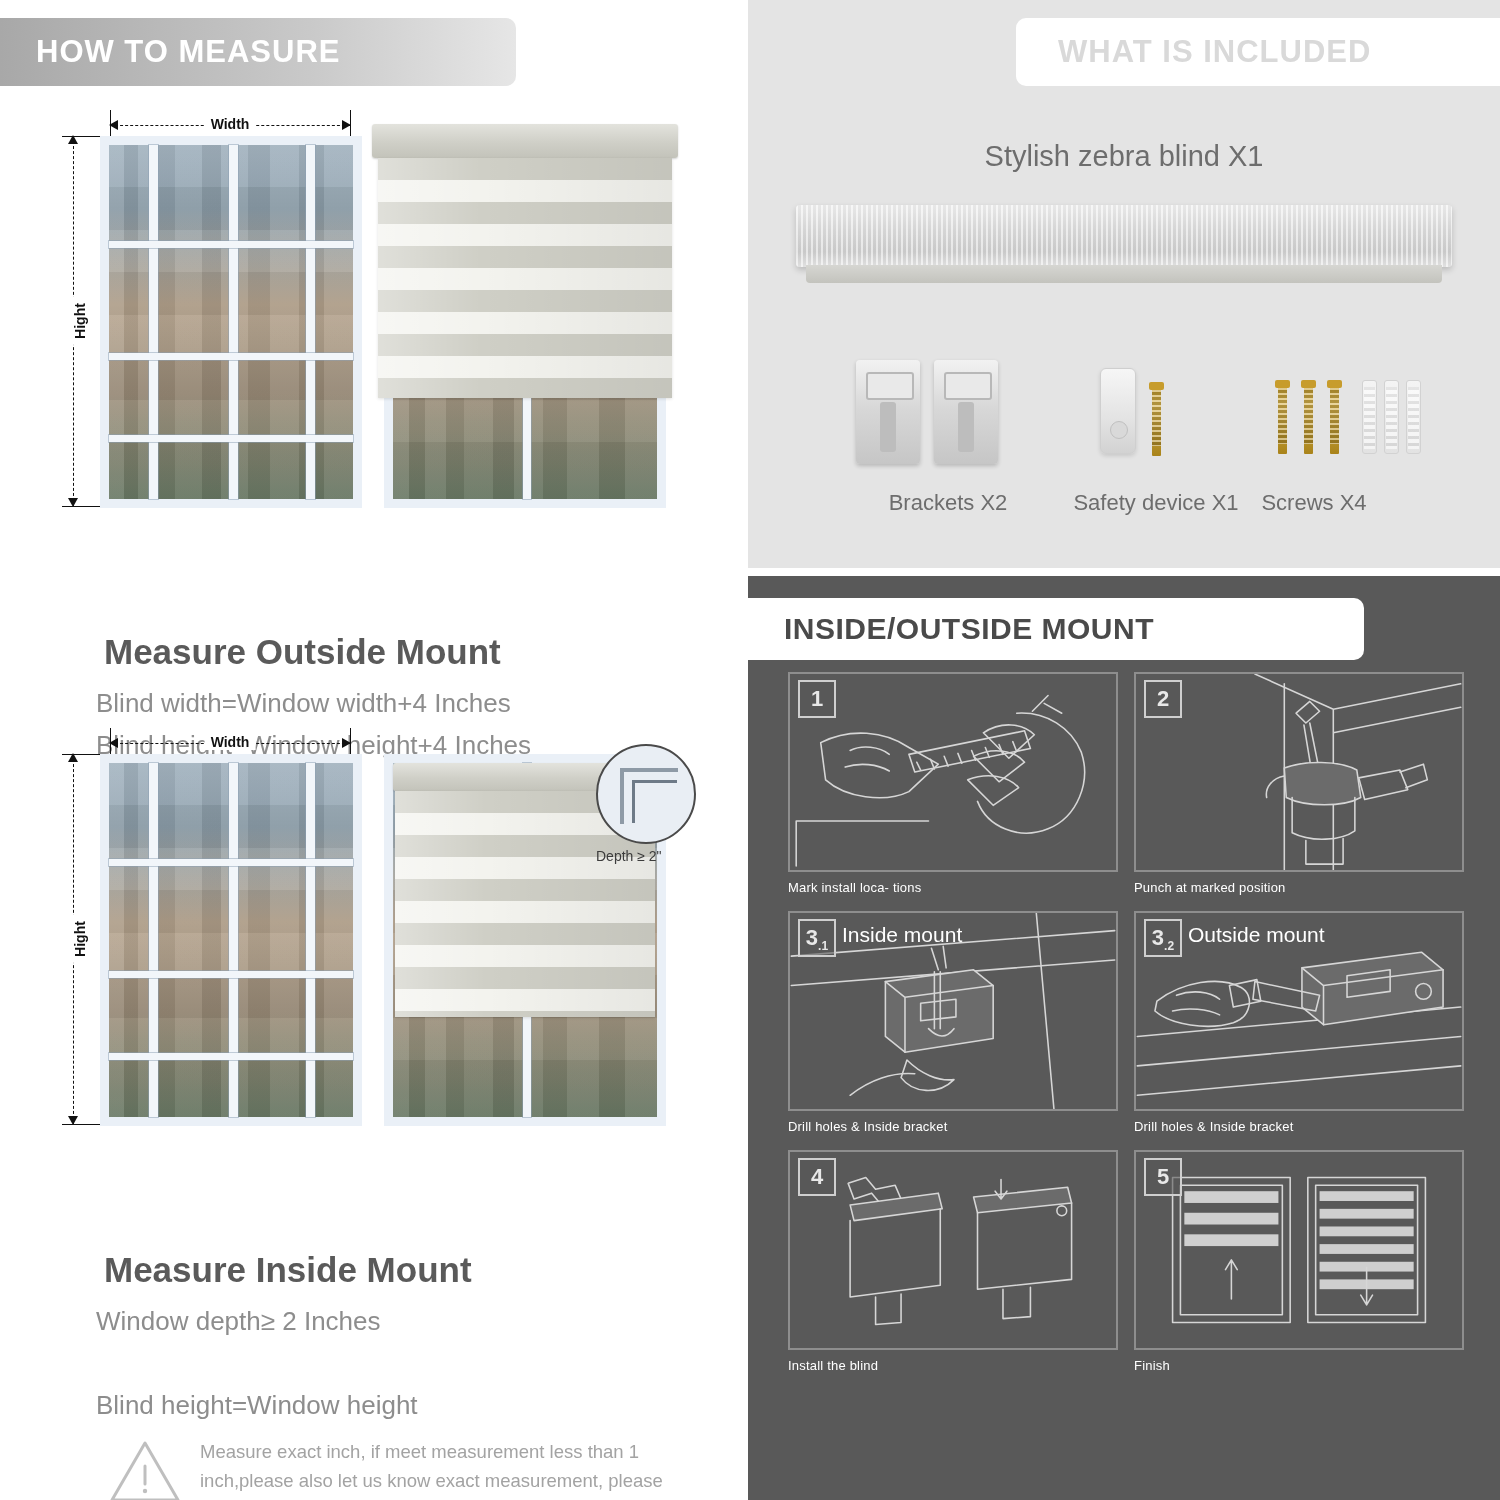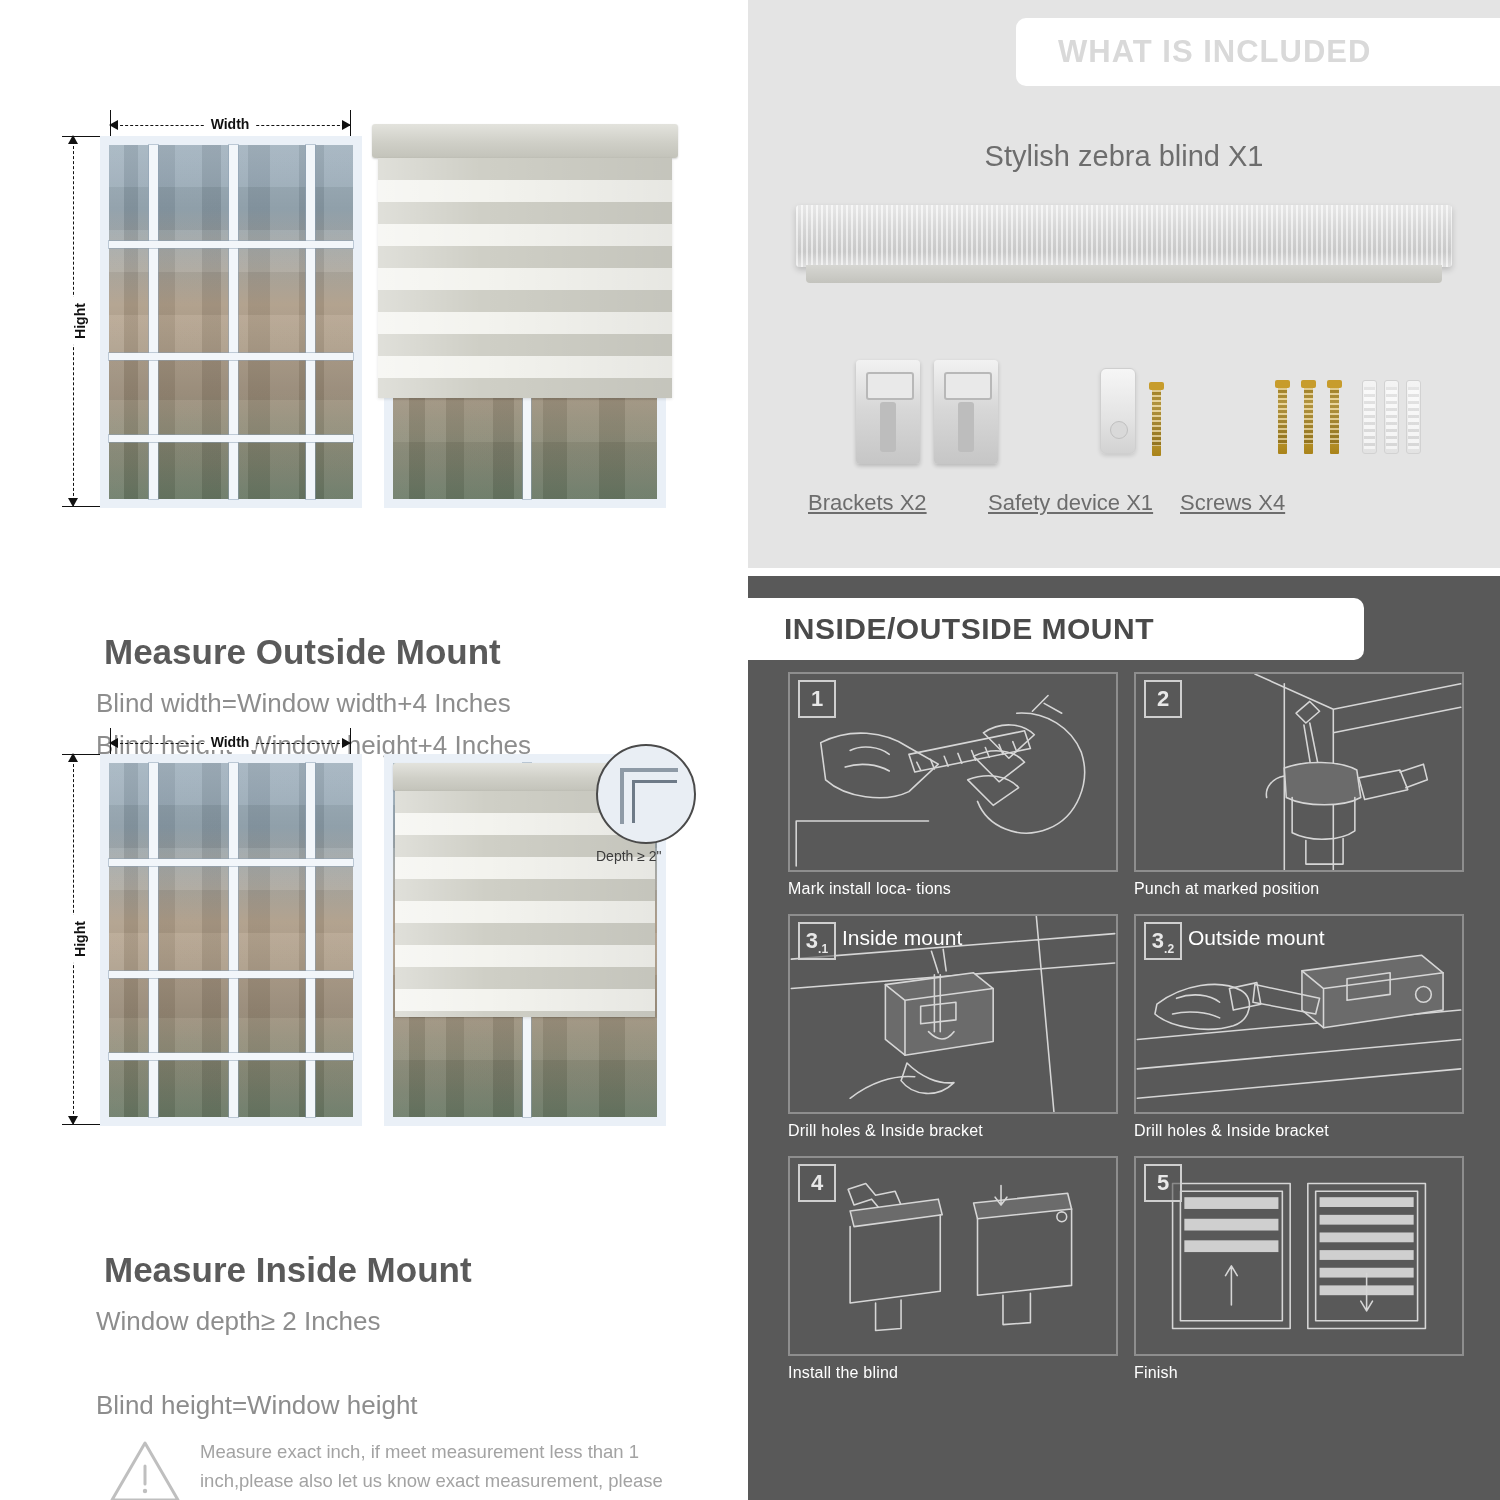--- a/index.html
+++ b/index.html
@@ -334,21 +334,21 @@
     position: absolute;
     inset: 0;
     background: repeating-linear-gradient(90deg, rgba(255,255,255,0.5) 0 2px, rgba(0,0,0,0.03) 2px 5px);
     border-radius: 4px;
   }
   .part-label {
     position: absolute;
     top: 490px;
     font-size: 22px;
     color: #6d6d6d;
-    text-decoration: underline;
+    text-align: center;
   }
 
   .bracket {
     position: absolute;
     width: 64px;
     height: 104px;
     background: linear-gradient(180deg, #f2f2f2 0%, #d8d8d8 45%, #c6c6c6 100%);
     border-radius: 4px;
     box-shadow: 0 2px 4px rgba(0,0,0,0.2);
   }
@@ -498,21 +498,21 @@
     position: absolute;
     left: 52px;
     top: 10px;
     color: #ffffff;
     font-size: 21px;
     z-index: 4;
   }
   .step-caption {
     margin-top: 8px;
     color: #ffffff;
-    font-size: 16px;
+    font-size: 13px;
     letter-spacing: 0.2px;
   }
   .line-art {
     position: absolute;
     inset: 0;
   }
   .line-art svg {
     display: block;
     width: 100%;
     height: 100%;
@@ -533,20 +533,21 @@
     stroke: none;
   }
 </style>
 </head>
 <body>
 
 <div class="page">
 
   <div class="left-col">
 
+    <div class="banner banner-how">HOW TO MEASURE</div>
 
     <div class="measure-block mb1">
 
       <div class="dim-width">
         <div class="line"></div>
         <div class="arrow-l"></div>
         <div class="arrow-r"></div>
         <div class="lbl">Width</div>
       </div>
       <div class="tick" style="left:110px; top:10px; width:1px; height:32px;"></div>

